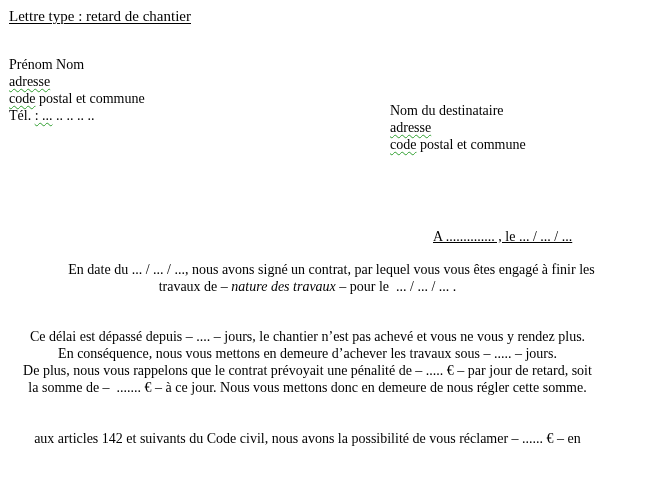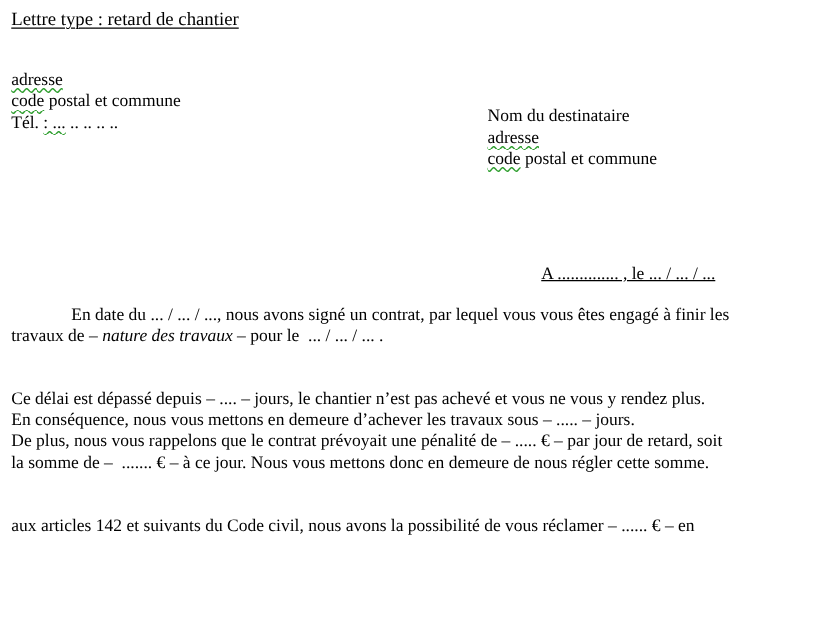--- a/index.html
+++ b/index.html
@@ -28,40 +28,41 @@
     text-decoration-thickness: 1px;
     text-underline-offset: 2px;
     white-space: pre;
   }
   .address-block { margin-top: 31px; }
   .addr-row { position: relative; height: 17px; white-space: pre; }
   .addr-right { position: absolute; left: 381px; top: 12px; white-space: pre; }
   .date-line { margin-top: 87px; margin-left: 424px; white-space: pre; text-decoration: underline; }
   .salutation { margin-top: 52px; }
   .indent { text-indent: 48px; }
-  .para { white-space: pre; }
+  .para { white-space: pre; text-align: center; }
   .paragraphs .para:nth-child(1) { margin-top: 16px; }
   .paragraphs .para:nth-child(2) { margin-top: 33px; }
   .paragraphs .para:nth-child(3) { margin-top: 17px; }
   .squiggle {
     text-decoration-line: underline;
     text-decoration-style: wavy;
     text-decoration-color: var(--squiggle);
     text-decoration-thickness: 1px;
     text-underline-offset: 2px;
   }
   .italic { font-style: italic; }
 </style>
 </head>
 <body>
 
 <div class="page">
   <div class="title">Lettre type : retard de chantier</div>
 
   <div class="address-block">
+      <div class="addr-row"><span class="addr-left"><span>Prénom Nom</span></span><span class="addr-right"></span></div>
       <div class="addr-row"><span class="addr-left"><span class="squiggle">adresse</span></span><span class="addr-right"></span></div>
       <div class="addr-row"><span class="addr-left"><span class="squiggle">code</span><span> postal et commune</span></span><span class="addr-right"><span>Nom du destinataire</span></span></div>
       <div class="addr-row"><span class="addr-left"><span>Tél. </span><span class="squiggle">: ...</span><span> .. .. .. ..</span></span><span class="addr-right"><span class="squiggle">adresse</span></span></div>
       <div class="addr-row"><span class="addr-left"></span><span class="addr-right"><span class="squiggle">code</span><span> postal et commune</span></span></div>
     </div>
 
   <div class="date-line">A .............. , le ... / ... / ...</div>
 
 
   <div class="paragraphs">

